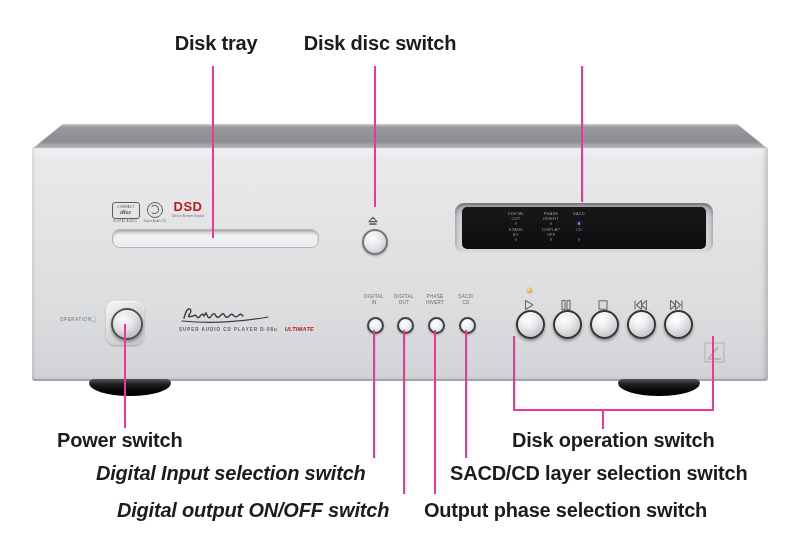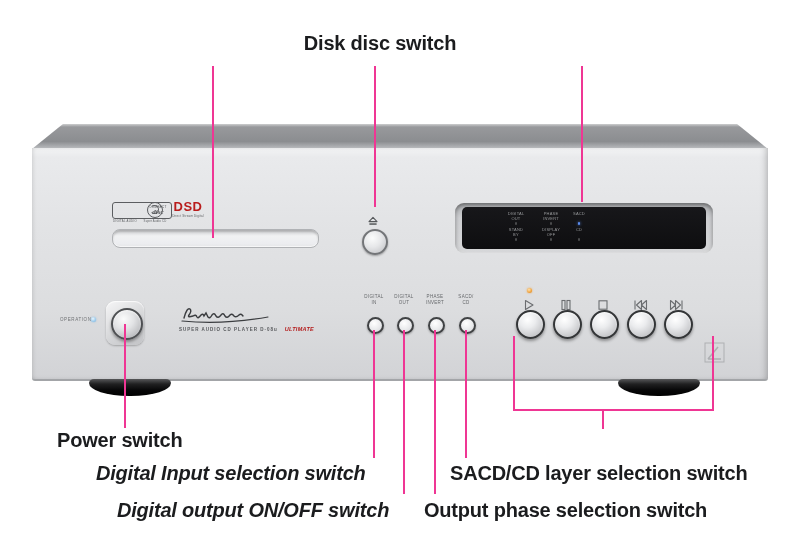--- a/index.html
+++ b/index.html
@@ -22,21 +22,21 @@
       border-bottom:2px solid #a3a5a8;border-radius:0 0 3px 3px;
       box-shadow:inset 3px 0 5px -3px rgba(0,0,0,.18), inset -5px 0 7px -4px rgba(0,0,0,.28);
       z-index:1;}
   .foot{position:absolute;top:379px;width:82px;height:17px;z-index:1;
       background:linear-gradient(180deg,#565759 0%,#202021 30%,#070708 65%,#000 100%);
       border-radius:5px 5px 40px 40px / 4px 4px 13px 13px;}
 
   
   .cd-logo{position:absolute;left:112px;top:202px;width:26px;height:15px;
       border:1px solid #5c5e61;border-radius:3px;display:flex;flex-direction:column;
-      align-items:center;justify-content:center;color:#4c4e51;z-index:2;padding-left:32px;}
+      align-items:center;justify-content:center;color:#4c4e51;z-index:2;}
   .cd-l1{font-size:3px;letter-spacing:.4px;line-height:1;}
   .cd-l2{font-size:7px;font-weight:700;font-style:italic;line-height:1;font-family:"Liberation Serif",serif;}
   .cd-cap{position:absolute;left:106px;top:219px;width:38px;text-align:center;font-size:2.8px;
       color:#5c5e61;letter-spacing:.3px;z-index:2;}
   .sacd-logo{position:absolute;left:147px;top:202px;width:14px;height:14px;border:1.4px solid #5c5e61;
       border-radius:50%;z-index:2;}
   .sacd-logo::before{content:"";position:absolute;left:2px;top:2px;width:7px;height:7px;
       border:1.2px solid #5c5e61;border-radius:50%;border-left-color:transparent;}
   .sacd-cap{position:absolute;left:139px;top:219px;width:32px;text-align:center;font-size:2.8px;
       color:#5c5e61;letter-spacing:.2px;z-index:2;}
@@ -113,20 +113,21 @@
       background:radial-gradient(circle at 40% 35%,#ffe3b0,var(--led-orange) 60%,#d07e1e);
       box-shadow:0 0 2px rgba(240,160,60,.9);z-index:2;}
 
   .emblem{position:absolute;left:704px;top:342px;opacity:.55;z-index:2;}
 </style>
 </head>
 <body>
 
 <div id="canvas" style="--accent-pink: #ef3694; --fl-amber: #d9a542; --led-blue: #5b8def; --led-orange: #f0a23c; --badge-red: #b41b1b;">
 
+  <div class="co-label co-center" style="left:216px;top:32px;">Disk tray</div>
   <div class="co-label co-center" style="left:380px;top:32px;">Disk disc switch</div>
 
   <div class="co-line" style="left:212px;top:66px;height:172px;"></div>
   <div class="co-line" style="left:374px;top:66px;height:141px;"></div>
   <div class="co-line" style="left:581px;top:66px;height:136px;"></div>
 
   <div class="top-surface"></div>
   <div class="front-panel"></div>
   <div class="foot" style="left:89px;"></div>
   <div class="foot" style="left:618px;"></div>
@@ -258,16 +259,17 @@
   <div class="co-line" style="left:434px;top:330px;height:164px;"></div>
   <div class="co-line" style="left:465px;top:330px;height:128px;"></div>
   <div class="co-line" style="left:513px;top:336px;height:75px;"></div>
   <div class="co-line" style="left:712px;top:336px;height:75px;"></div>
   <div class="co-hline" style="left:513px;top:409px;width:201px;"></div>
   <div class="co-line" style="left:602px;top:410px;height:19px;"></div>
 
   <div class="co-label" style="left:57px;top:429px;">Power switch</div>
   <div class="co-label" style="left:96px;top:462px;font-style:italic;">Digital Input selection switch</div>
   <div class="co-label" style="left:117px;top:499px;font-style:italic;">Digital output ON/OFF switch</div>
+  <div class="co-label" style="left:512px;top:429px;">Disk operation switch</div>
   <div class="co-label" style="left:424px;top:499px;">Output phase selection switch</div>
   <div class="co-label" style="left:450px;top:462px;">SACD/CD layer selection switch</div>
 
 </div>
 
 </body></html>

